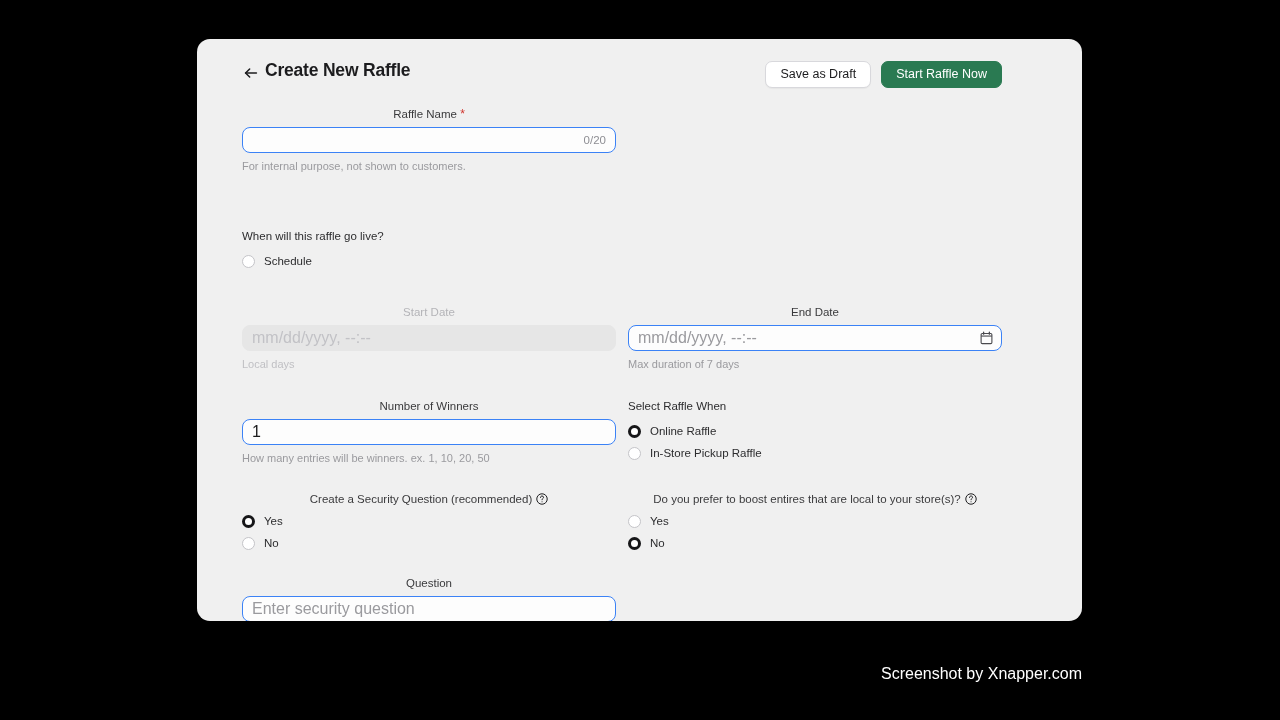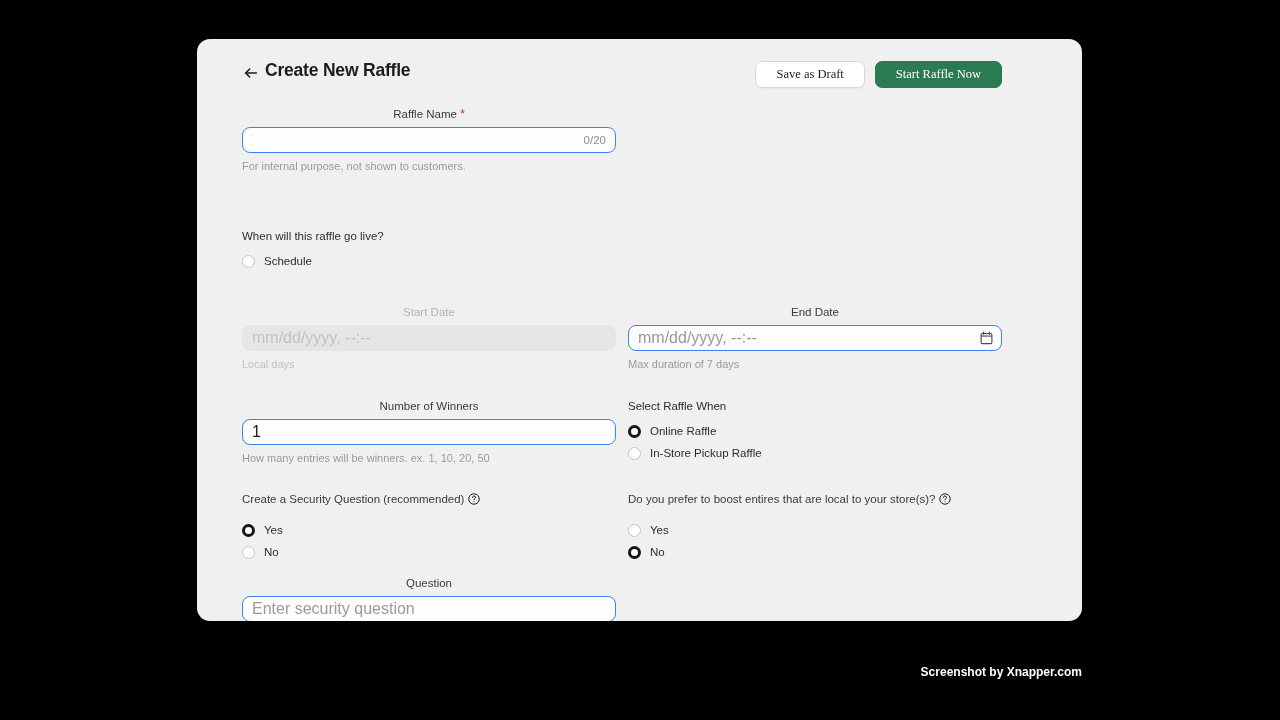--- a/index.html
+++ b/index.html
@@ -70,24 +70,24 @@
 
   .header-actions {
     position: absolute;
     right: 80px;
     top: 22px;
     display: flex;
     gap: 10px;
     align-items: center;
   }
   .btn {
-    font-family: Liberation Serif, serif;
+    font-family: Liberation Sans, sans-serif;
     font-size: 12.5px;
     border-radius: 7px;
-    padding: 0 20px;
+    padding: 0 14px;
     height: 27px;
     line-height: 25px;
     cursor: pointer;
     white-space: nowrap;
     border: 1px solid transparent;
   }
   .btn-secondary {
     background: #ffffff;
     color: #1c1c1e;
     border: 1px solid #d8d8dc;
@@ -199,21 +199,22 @@
     font-size: 11.5px;
     color: #2c2c2e;
     line-height: 13px;
   }
 
   
   .q-head {
     display: flex;
     align-items: center;
     gap: 4px;
-    margin-bottom: 13px;
+    margin-bottom: 4px;
+    justify-content: center;
   }
   .q-head-text {
     font-size: 11.5px;
     color: #3a3a3c;
     line-height: 14px;
   }
   .help-icon {
     width: 12px; height: 12px;
     color: #1c1c1e;
     flex: 0 0 auto;
@@ -227,22 +228,22 @@
     margin-bottom: 7px;
     display: block;
     line-height: 14px;
   }
 
   
   .watermark {
     position: absolute;
     right: 198px;
     top: 665px;
-    font-size: 12px;
-    font-weight: bold;
+    font-size: 16px;
+    font-weight: normal;
     color: #ffffff;
     white-space: nowrap;
     text-align: right;
   }
 </style>
 </head>
 <body>
 
 <div id="stage">
 

